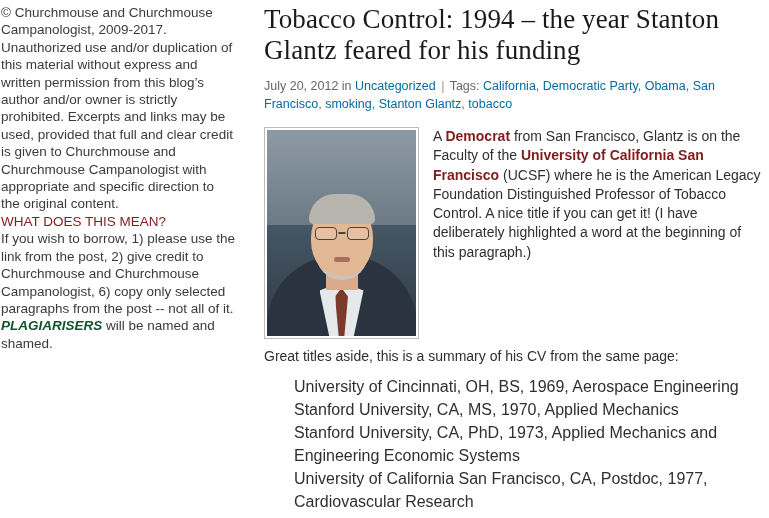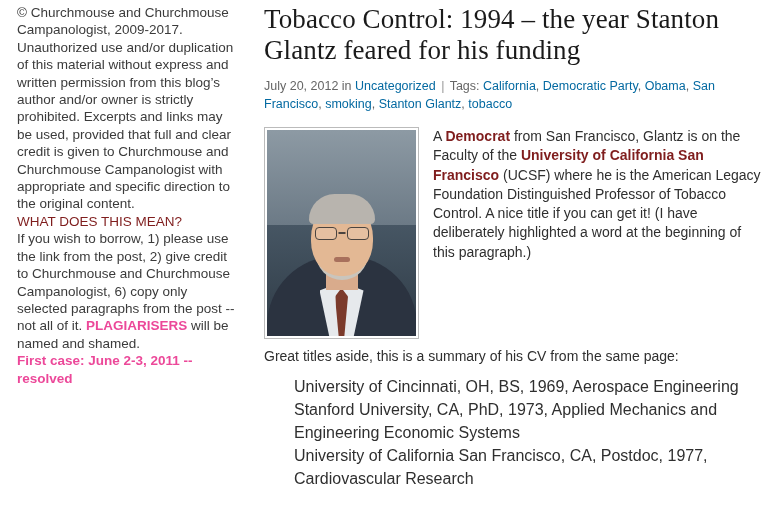--- a/index.html
+++ b/index.html
@@ -18,40 +18,41 @@
   .page {
     display: flex;
     width: 769px;
     height: 518px;
   }
 
   
   .sidebar {
     width: 250px;
     flex: 0 0 250px;
-    padding: 4px 14px 0 17px;
+    padding: 4px 14px 0 1px;
     font-size: 13.5px;
     line-height: 1.28;
     color: #3b3b3b;
   }
   .sidebar p {
     margin: 0 0 0 0;
   }
   .copy-block {
     font-size: 13.5px;
     line-height: 1.29;
   }
   .sb-head {
     font-weight: normal;
     color: #7f1d1d;
     display: block;
   }
   .sb-strong {
     font-weight: bold;
-    color: #ec4899;
+    color: #14532d;
+    font-style: italic;
   }
   .sb-text { display: inline; }
 
   
   .main {
     flex: 1 1 auto;
     padding: 0 8px 16px 14px;
     min-width: 0;
   }
   .post-title {
@@ -182,23 +183,20 @@
 <div class="page">
 
   <aside class="sidebar">
     <p class="copy-block">
       <span>© Churchmouse and Churchmouse Campanologist, 2009-2017. Unauthorized use and/or duplication of this material without express and written permission from this blog’s author and/or owner is strictly prohibited. Excerpts and links may be used, provided that full and clear credit is given to Churchmouse and Churchmouse Campanologist with appropriate and specific direction to the original content.</span>
     </p>
     <p class="copy-block">
       <span class="sb-head">WHAT DOES THIS MEAN?</span>
       <span class="sb-text"> If you wish to borrow, 1) please use the link from the post, 2) give credit to Churchmouse and Churchmouse Campanologist, 6) copy only selected paragraphs from the post -- not all of it. </span>
       <span class="sb-strong">PLAGIARISERS</span><span class="sb-text"> will be named and shamed.</span>
-    </p>
-    <p class="copy-block">
-      <span class="sb-strong">First case: June 2-3, 2011 -- resolved</span>
     </p>
   </aside>
 
   <main class="main">
 
     <h1 class="post-title">Tobacco Control: 1994 – the year Stanton Glantz feared for his funding</h1>
 
     <div class="post-meta">
       <span>July 20, 2012</span>
       <span>in</span>
@@ -233,18 +231,19 @@
       </div>
 
 
       <p class="body-text"><span>A </span><a href="#">Democrat</a><span> from San Francisco, Glantz is on the Faculty of the </span><a href="#">University of California San Francisco</a><span> (UCSF) where he is the American Legacy Foundation Distinguished Professor of Tobacco Control. A nice title if you can get it! (I have deliberately highlighted a word at the beginning of this paragraph.)</span></p>
     </div>
 
     <p class="lead-in">Great titles aside, this is a summary of his CV from the same page:</p>
 
     <ul class="cv-list">
       <li>University of Cincinnati, OH, BS, 1969, Aerospace Engineering</li>
+      <li>Stanford University, CA, MS, 1970, Applied Mechanics</li>
       <li>Stanford University, CA, PhD, 1973, Applied Mechanics and Engineering Economic Systems</li>
       <li>University of California San Francisco, CA, Postdoc, 1977, Cardiovascular Research</li>
     </ul>
 
   </main>
 </div>
 
 </body></html>

